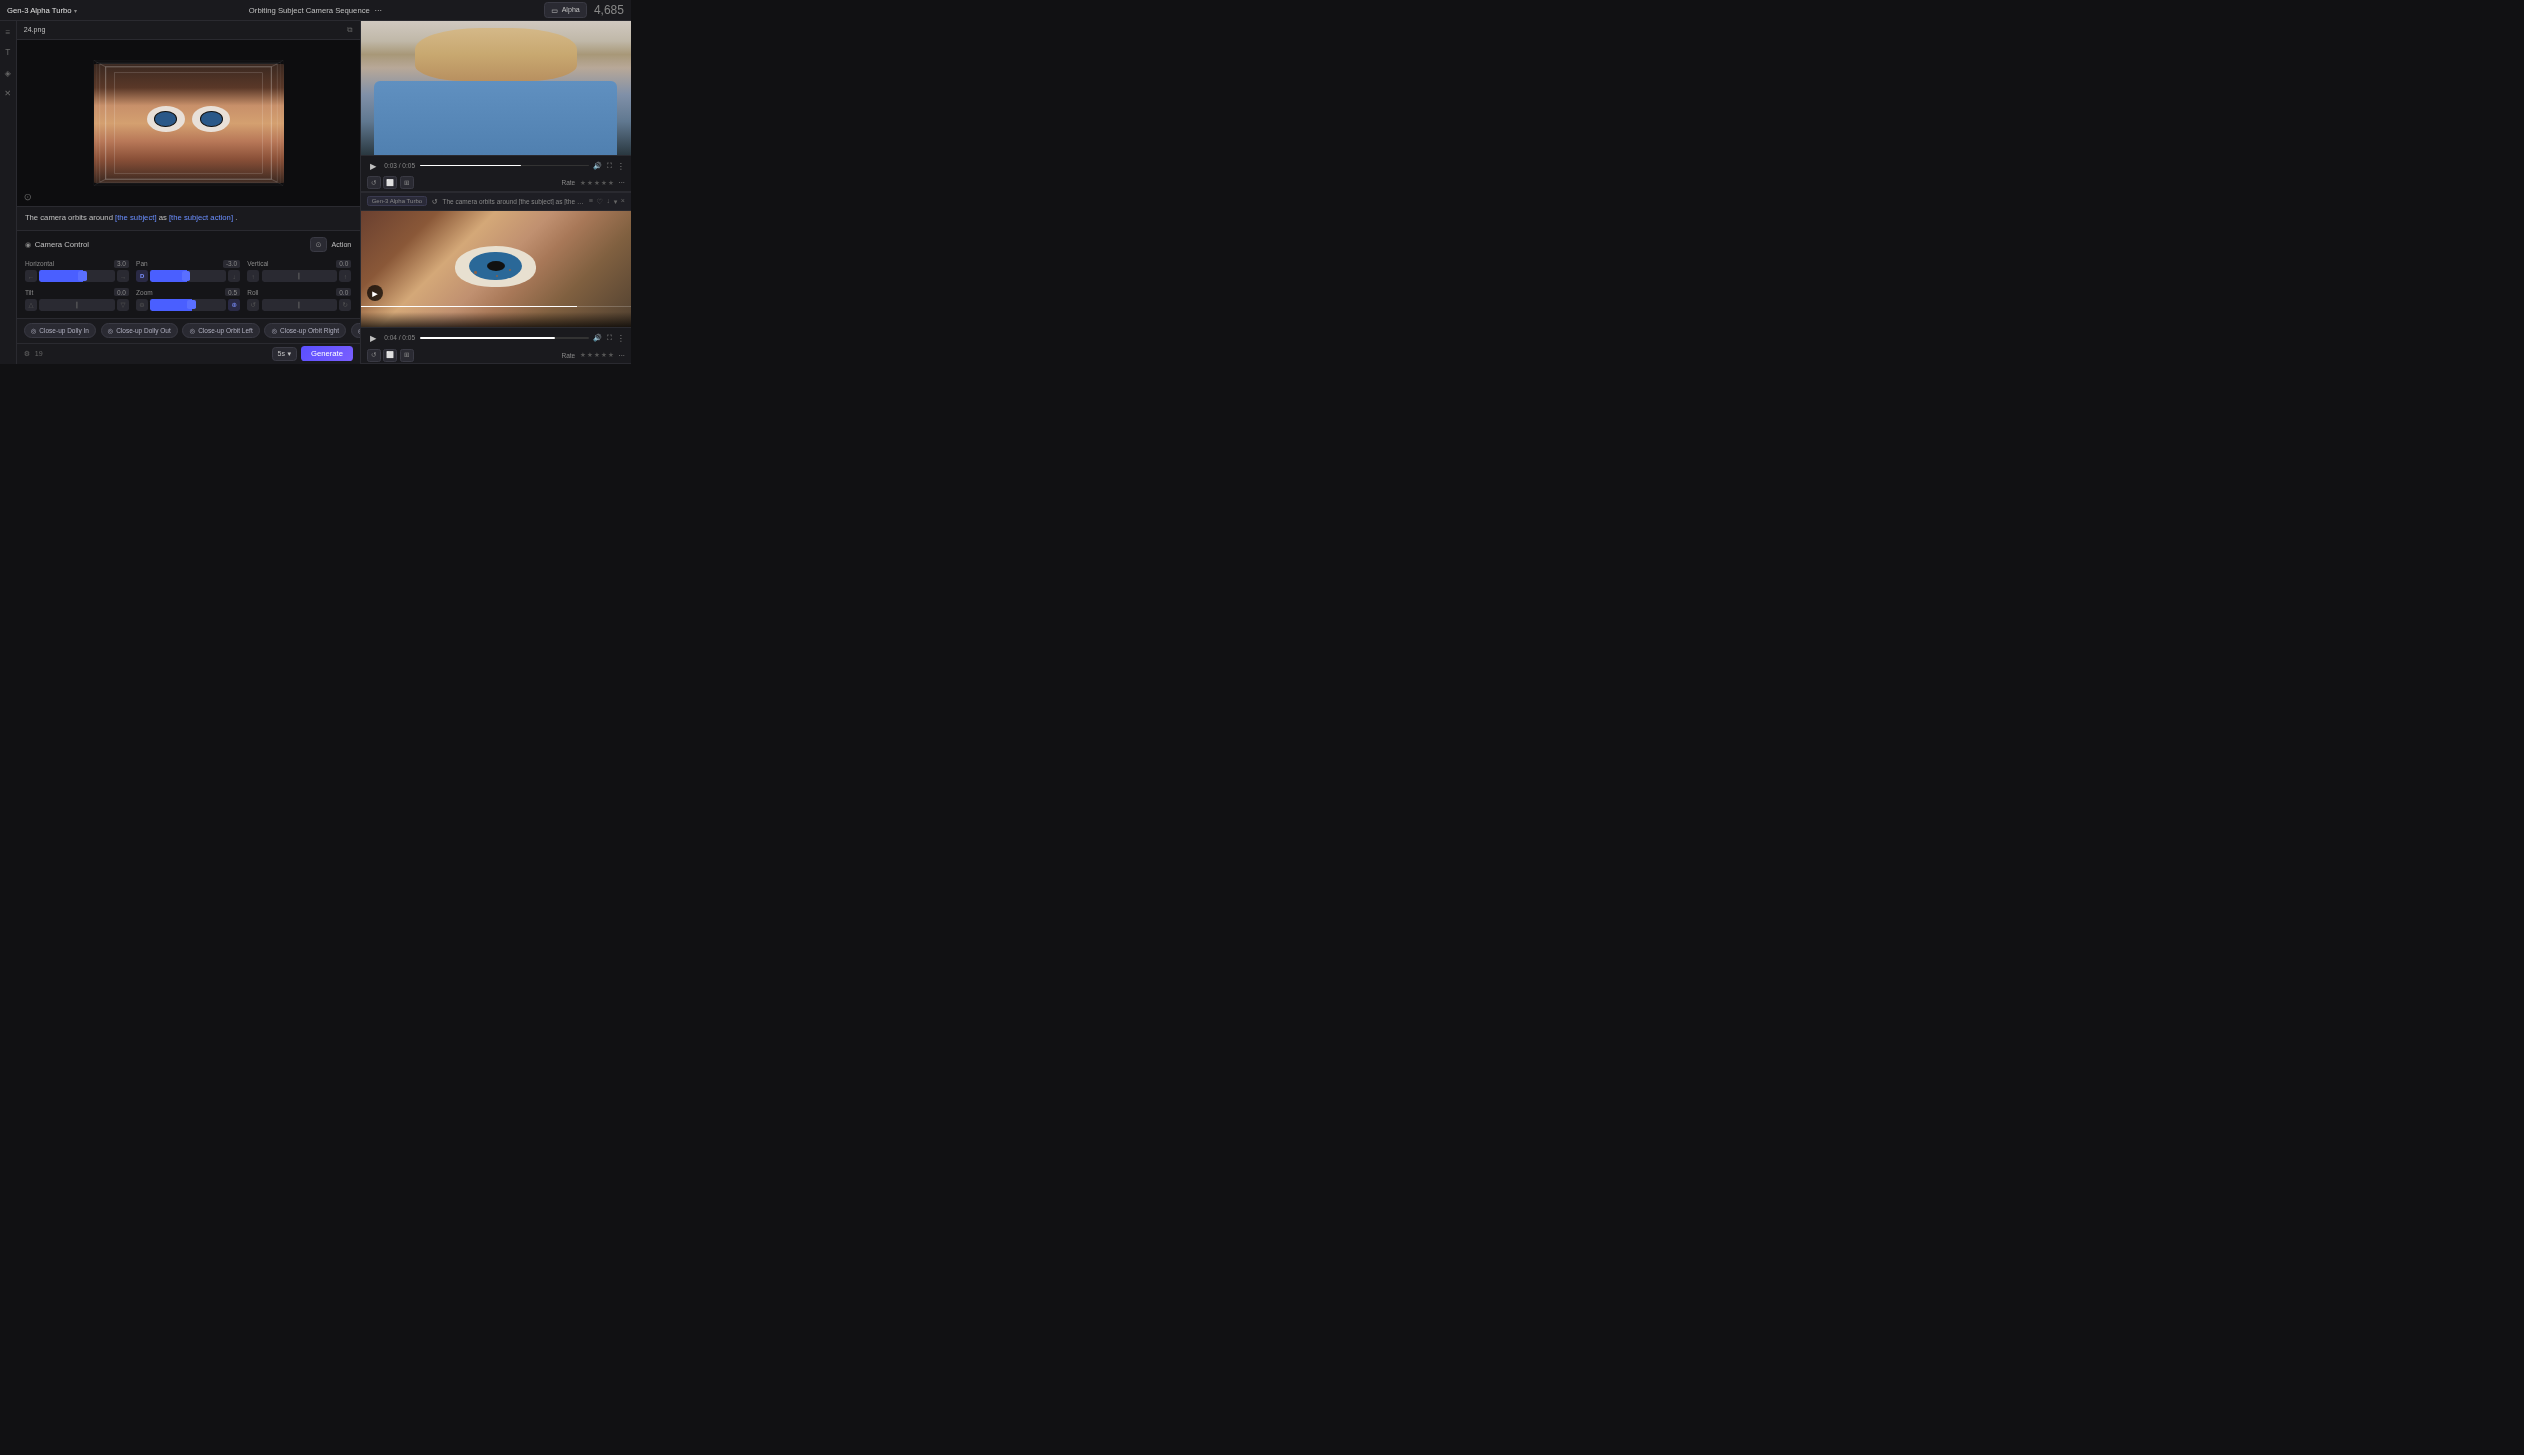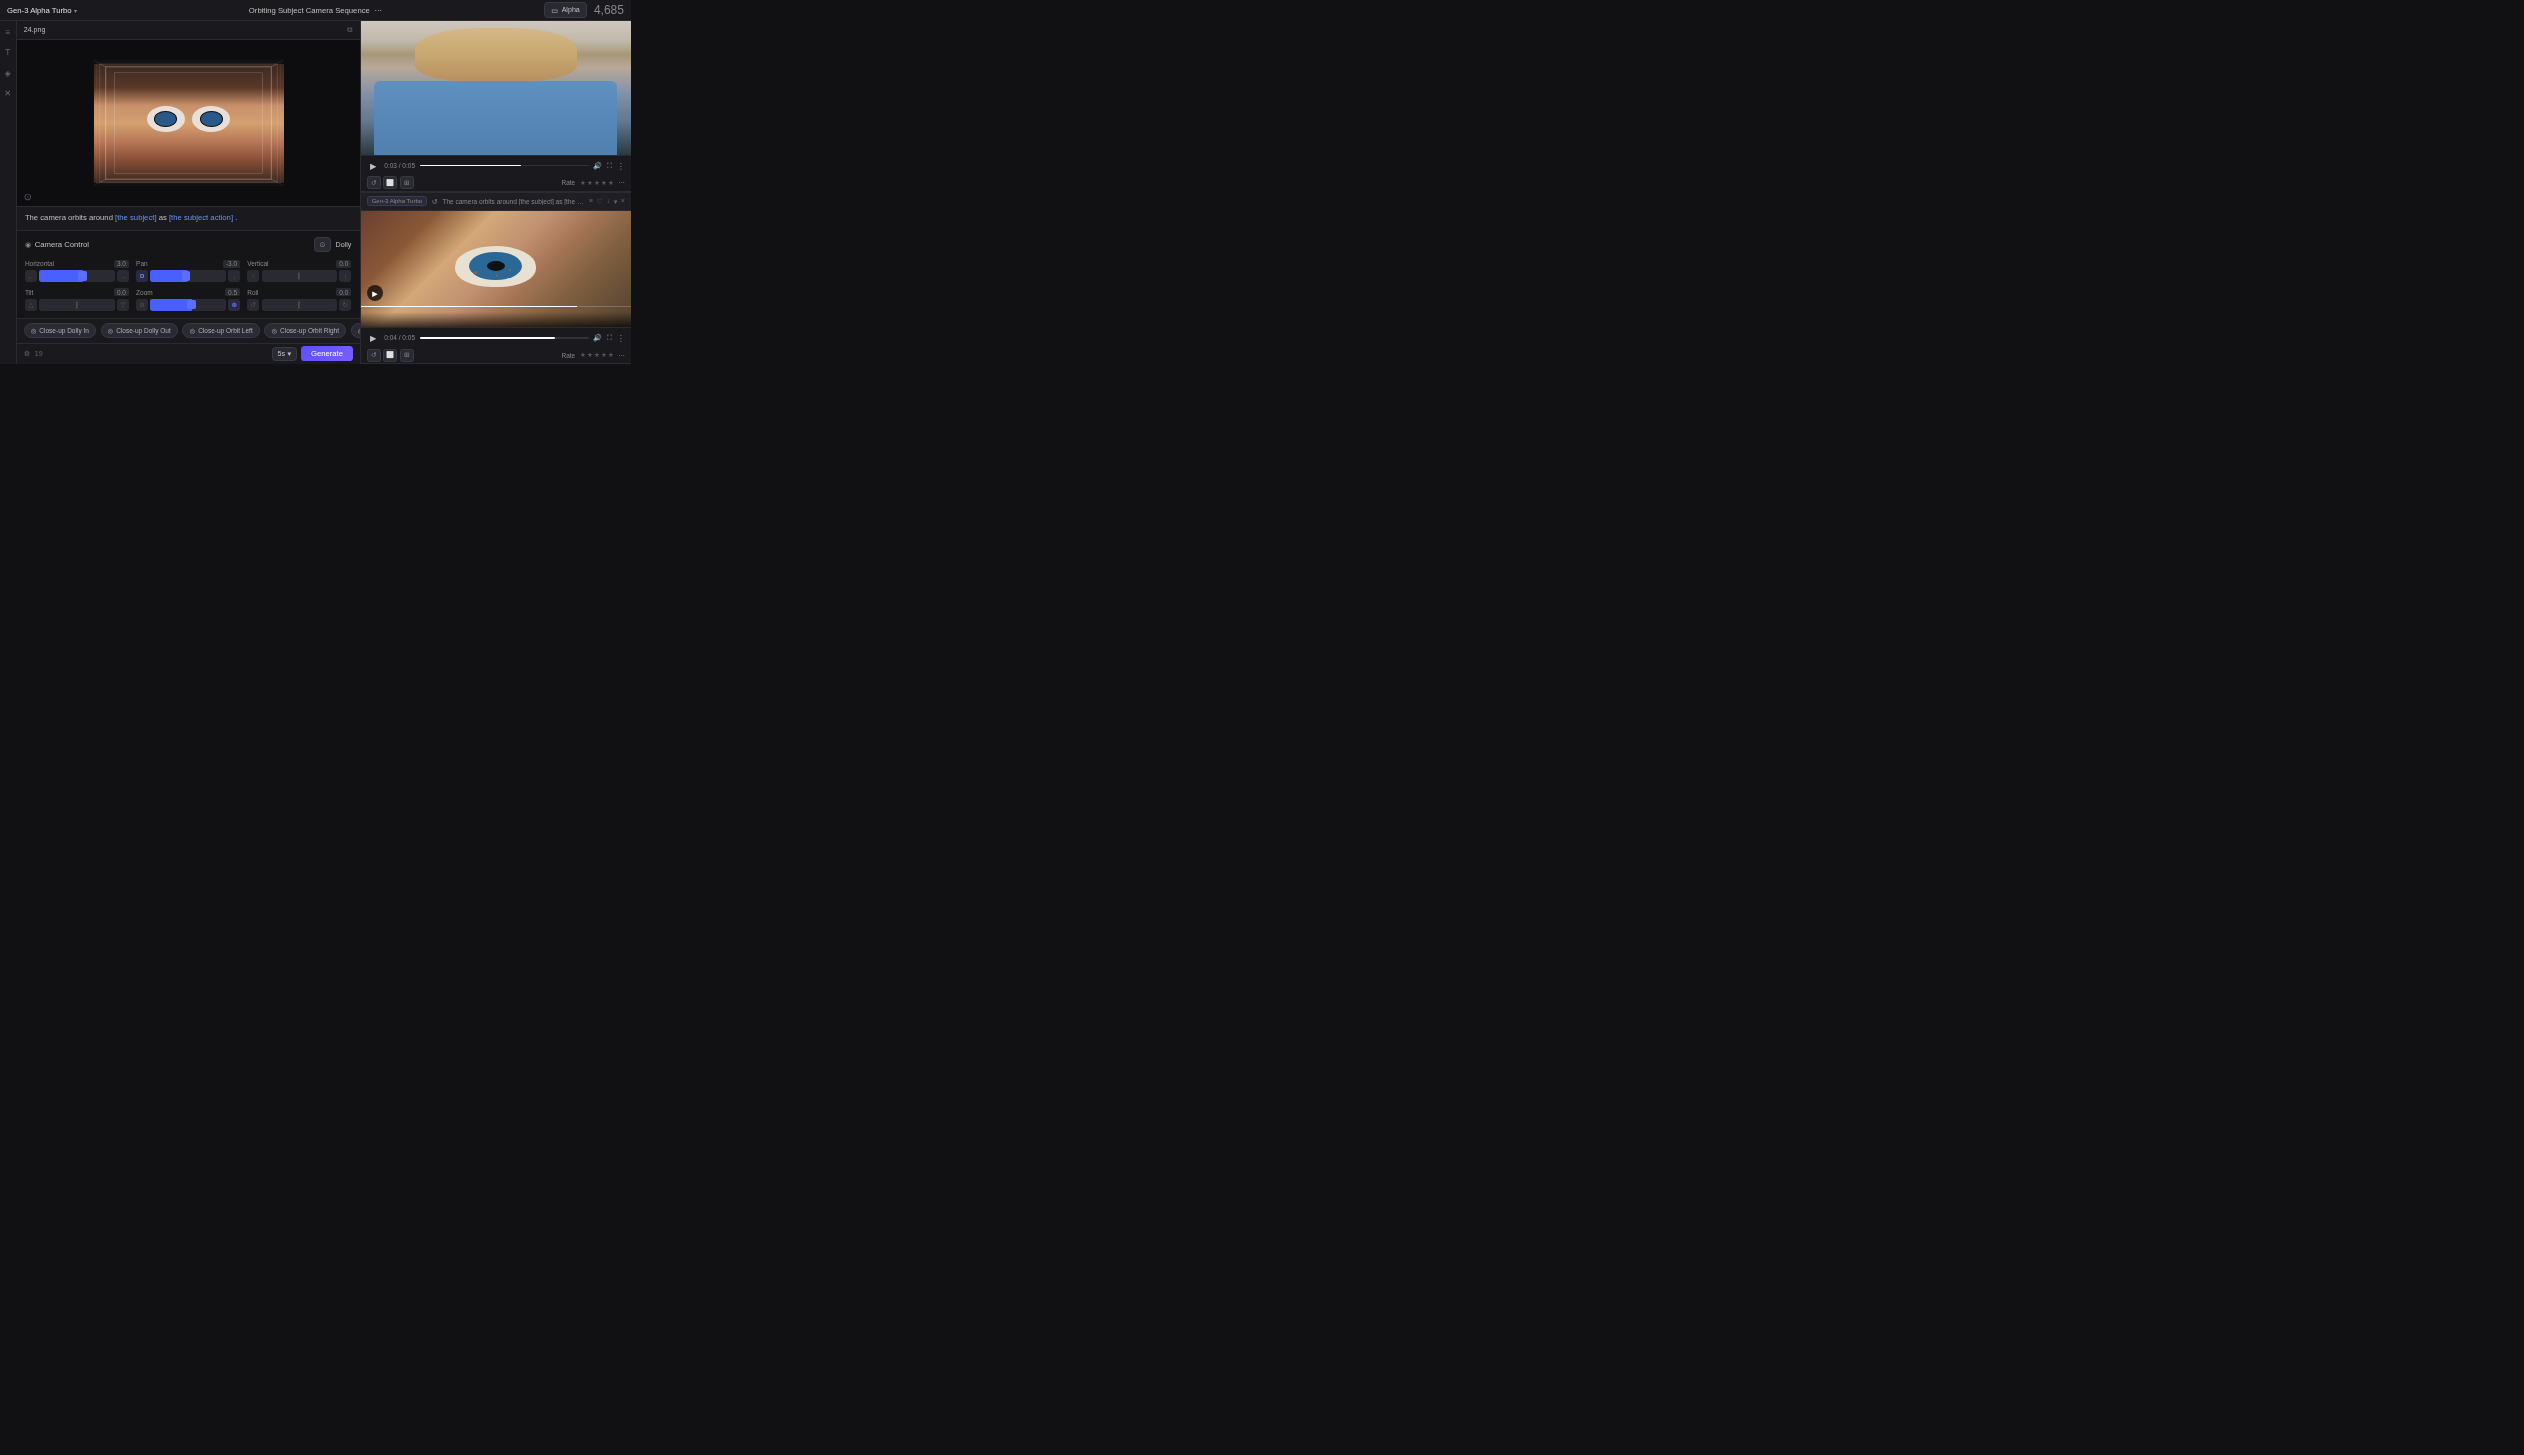--- a/index.html
+++ b/index.html
@@ -621,21 +621,21 @@
     </div>
 
     <div class="camera-control-section">
       <div class="camera-control-header">
         <div class="camera-control-title">
           <span class="camera-icon-small">◉</span>
           <span>Camera Control</span>
         </div>
         <div class="header-actions">
           <div class="preview-icon-btn">⊙</div>
-          <button class="clear-btn">Dolly</button>
+          <button class="clear-btn">Action</button>
         </div>
       </div>
 
       <div class="sliders-grid">
 
         <div class="slider-group">
           <div class="slider-label-row">
             <span class="slider-label">Horizontal</span>
             <span class="slider-value">3.0</span>
           </div>

